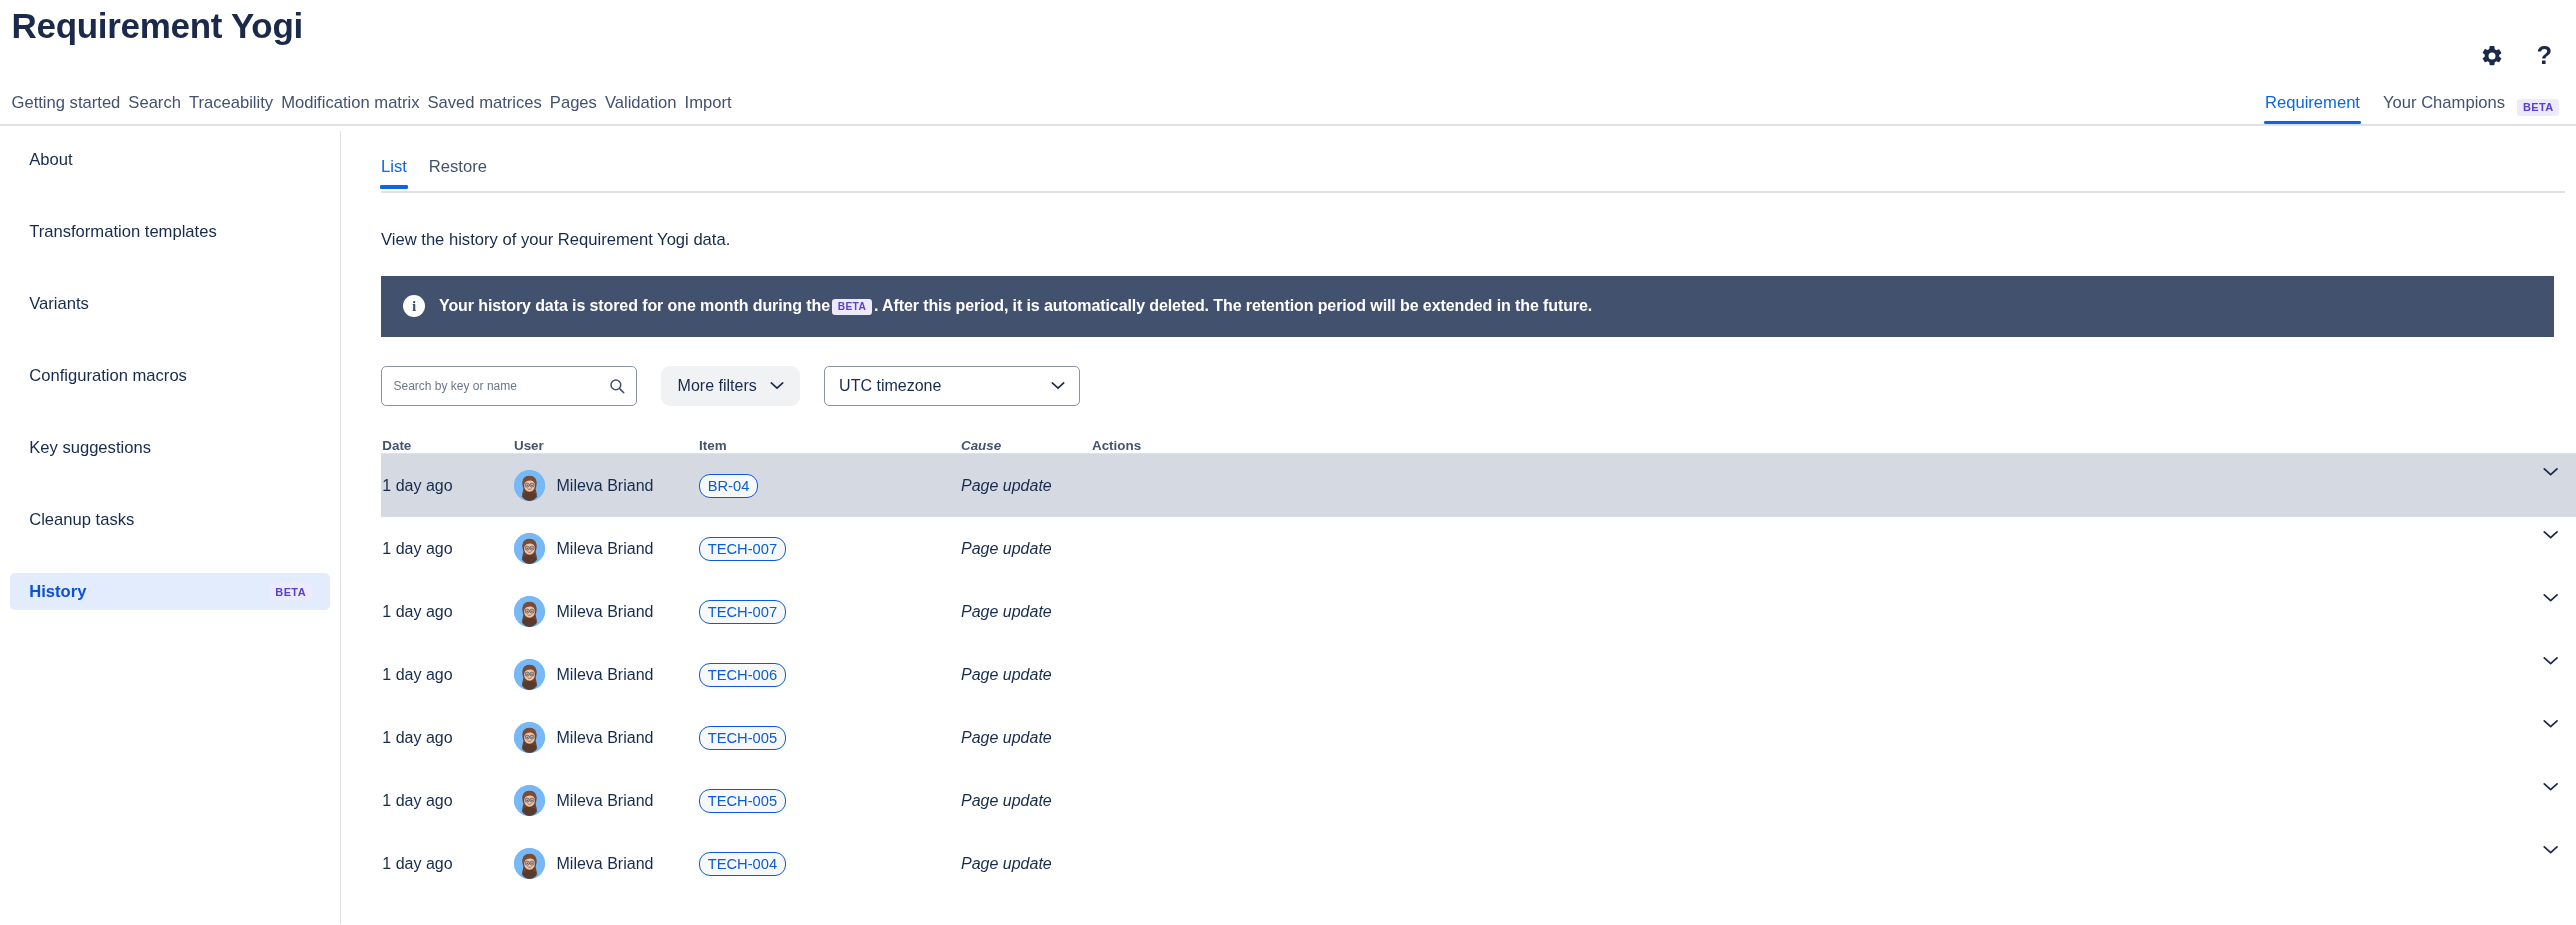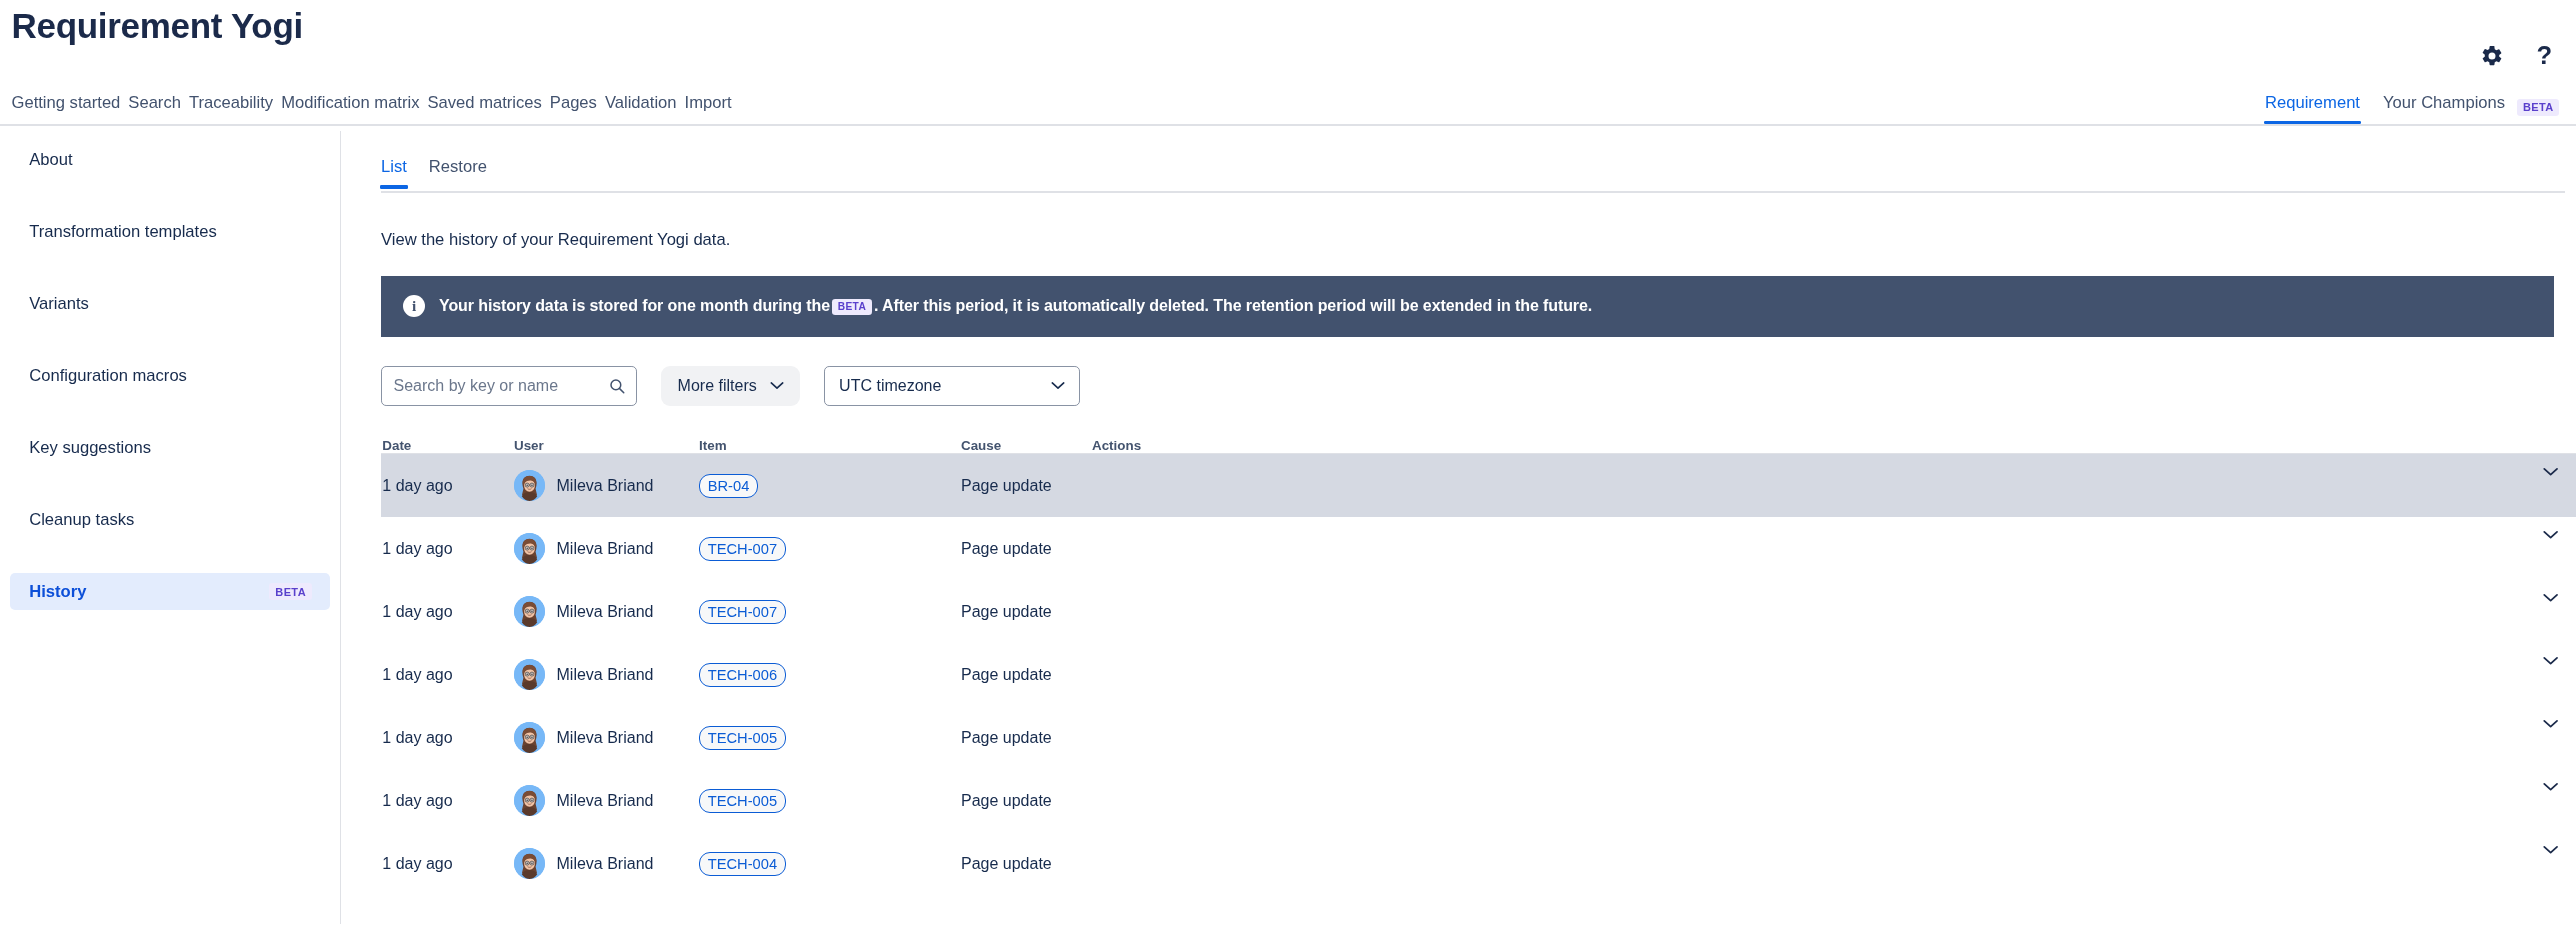--- a/index.html
+++ b/index.html
@@ -246,21 +246,21 @@
     border-radius: 5.1px;
     display: flex;
     align-items: center;
     padding: 0 10.2px 0 11.5px;
     background: #ffffff;
   }
   .search-box input {
     flex: 1 1 auto;
     border: none;
     outline: none;
-    font-size: 16px;
+    font-size: 12px;
     color: #172b4d;
     background: transparent;
     font-family: "Liberation Sans", sans-serif;
   }
   .search-box input::placeholder { color: #6b778c; }
   .search-icon { flex: 0 0 auto; color: #42526e; display: flex; }
 
   .filter-btn {
     height: 40px;
     background: #f1f2f4;
@@ -313,21 +313,21 @@
     height: 63px;
     font-size: 16px;
     color: #172b4d;
     position: relative;
   }
   .tbl-row.highlight { background: #d5d9e2; }
 
   .c-date  { width: 133px; flex: 0 0 133px; padding-left: 1.3px; }
   .c-user  { width: 185px; flex: 0 0 185px; display: flex; align-items: center; gap: 11.5px; }
   .c-item  { width: 262px; flex: 0 0 262px; }
-  .c-cause { width: 131px; flex: 0 0 131px; }
+  .c-cause { width: 131px; flex: 0 0 131px; font-style: italic; }
   .c-act   { flex: 1 1 auto; }
 
   .tbl-head .c-date  { width: 133px; flex: 0 0 133px; }
   .tbl-head .c-user  { width: 185px; flex: 0 0 185px; display: block; }
   .tbl-head .c-item  { width: 262px; flex: 0 0 262px; }
   .tbl-head .c-cause { width: 131px; flex: 0 0 131px; }
 
   .avatar {
     width: 31px; height: 31px;
     flex: 0 0 31px;

